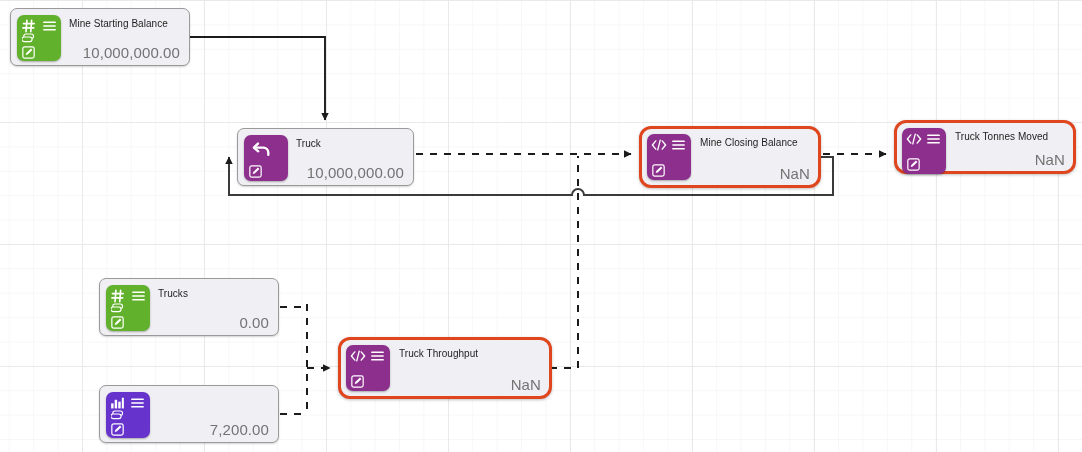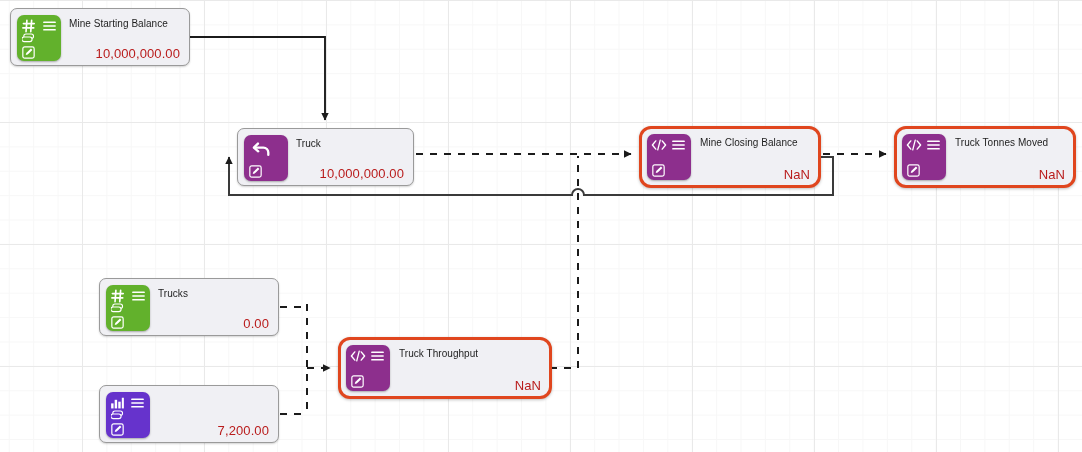--- a/index.html
+++ b/index.html
@@ -76,22 +76,22 @@
     font-size:10px;
     line-height:14px;
     color:#1d1d1d;
     font-weight:400;
     letter-spacing:0.05px;
   }
   .node.err .title{left:58px;top:7px;}
   .value{
     position:absolute;
     right:9px;bottom:4px;
-    font-size:13px;
-    color:#b91c1c;
+    font-size:15px;
+    color:#737373;
     text-align:right;
     white-space:nowrap;
     letter-spacing:0.1px;
   }
   .node.err .value{right:8px;bottom:3px;}
 </style>
 </head>
 <body>
 
 <div id="canvas">
@@ -190,21 +190,21 @@
         <svg width="13" height="13" viewBox="0 0 14 14">
           <rect x="0.9" y="0.9" width="12.2" height="12.2" rx="2" fill="none" stroke="#ffffff" stroke-width="1.3"></rect>
           <path d="M4.0 9.8 L4.6 7.6 L9.6 2.7 L11.2 4.3 L6.2 9.2 Z" fill="#ffffff"></path>
         </svg>
       </span>
     </div>
     <div class="title">Mine Closing Balance</div>
     <div class="value">NaN</div>
   </div>
 
-  <div class="node err" style="left:894px;top:126px;width:182px;height:62px;padding-left:16px;">
+  <div class="node err" style="left:894px;top:120px;width:182px;height:54px;padding-left:16px;">
     <div class="badge purple">
       <span class="bi icon-type" style="left:4px;top:4px;">
         <svg width="16" height="14" viewBox="0 0 18 14">
           <path d="M5.4 2.4 L1.6 7.0 L5.4 11.6" fill="none" stroke="#ffffff" stroke-width="1.6" stroke-linecap="round" stroke-linejoin="round"></path>
           <path d="M12.6 2.4 L16.4 7.0 L12.6 11.6" fill="none" stroke="#ffffff" stroke-width="1.6" stroke-linecap="round" stroke-linejoin="round"></path>
           <path d="M10.4 1.6 L7.6 12.4" fill="none" stroke="#ffffff" stroke-width="1.5" stroke-linecap="round"></path>
         </svg>
       </span>
       <span class="bi icon-menu" style="left:25px;top:5px;">
         <svg width="13" height="12" viewBox="0 0 14 12">

